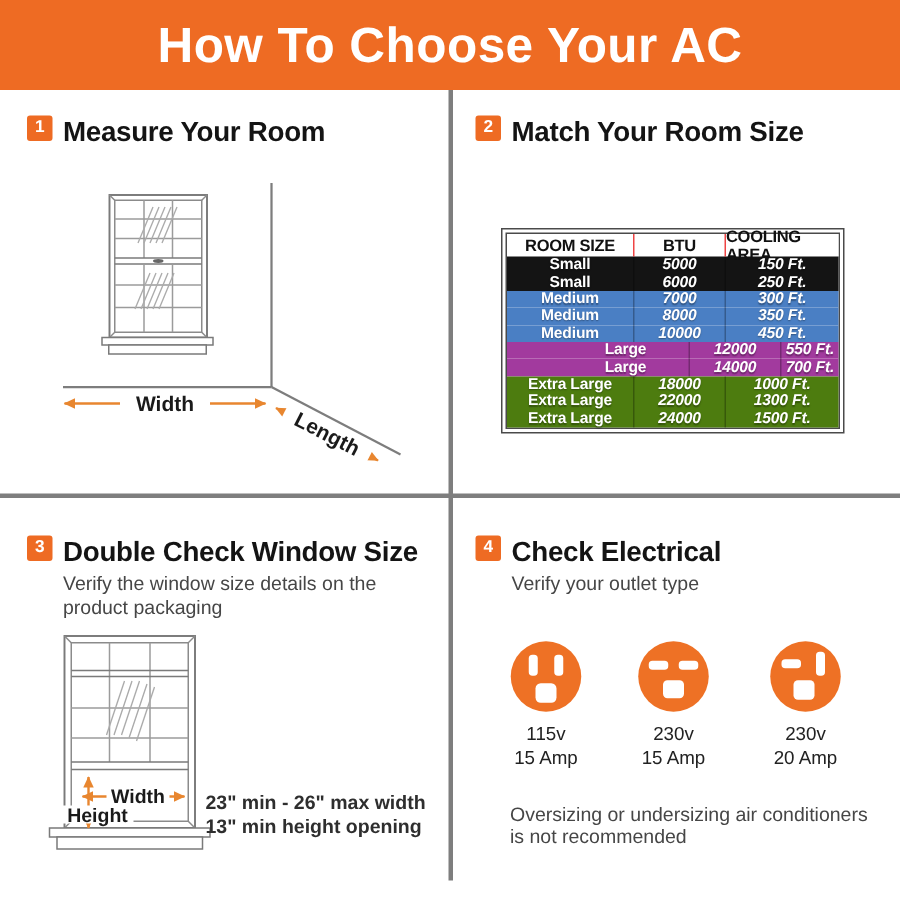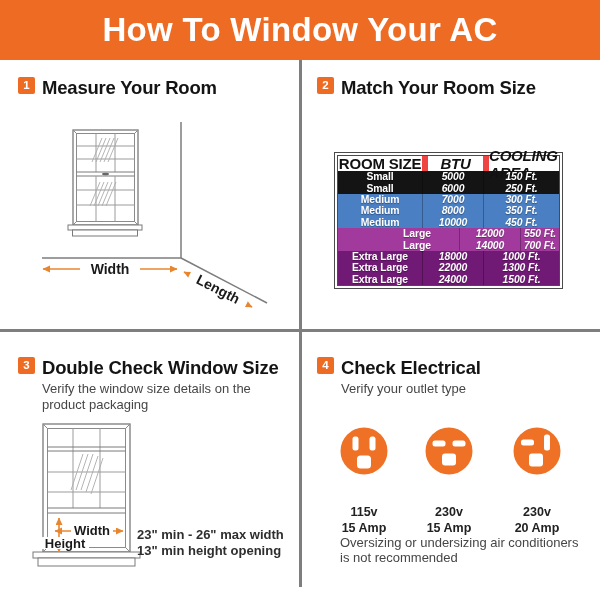--- a/index.html
+++ b/index.html
@@ -21,45 +21,45 @@
   .body{position:absolute;font-size:13px;color:#464646;line-height:15.5px;white-space:nowrap;}
   #s1sub{left:42px;top:103px;} #s2body{left:341px;top:103px;} #s3body{left:42px;top:381px;} #s4body{left:341px;top:381px;}
   
   #svg1{position:absolute;left:28px;top:122px;width:262px;height:192px;}
   #svg3{position:absolute;left:25px;top:418px;width:270px;height:160px;}
   .svglabel{font-weight:bold;fill:#1a1a1a;}
   
   #tbl{position:absolute;left:334px;top:152px;width:229px;border:1px solid #4a4a4a;background:#fff;padding:2px;box-sizing:border-box;}
   #tbl-in{border:1px solid #4a4a4a;}
   .thead{display:flex;height:15px;background:#fff;}
-  .hc{display:flex;align-items:center;justify-content:center;font-size:15px;font-weight:bold;color:#111;
+  .hc{display:flex;align-items:center;justify-content:center;font-size:11px;font-weight:bold;color:#111;
       letter-spacing:-.2px;box-sizing:border-box;}
-  .hc + .hc{border-left:6px solid #ef4444;font-style:italic;}
+  .hc + .hc{border-left:1px solid #ef4444;}
   .trow{display:flex;height:11.4px;}
   .tc{display:flex;align-items:center;justify-content:center;font-size:10.4px;font-weight:bold;color:#fff;
       text-shadow:0 1px 1px rgba(0,0,0,.35);letter-spacing:-.1px;box-sizing:border-box;}
   .tc + .tc{border-left:1px solid rgba(0,0,0,.28);font-style:italic;}
   .c1{width:84px;} .c2{width:61px;} .c3{flex:1;}
-  .g-black{background:#141414;} .g-blue{background:#4A7FC4;} .g-purple{background:#A23A9E;padding-left:37px;} .g-green{background:#701a75;}
+  .g-black{background:#141414;} .g-blue{background:#4A7FC4;} .g-purple{background:#A23A9E;padding-left:37px;} .g-green{background:#4d7c0f;}
   
   #specs{position:absolute;left:137px;top:527px;font-size:13px;font-weight:bold;color:#2e2e2e;line-height:16px;white-space:nowrap;}
   
   .outlet{position:absolute;width:56px;height:56px;top:423px;}
   #o1{left:336px;} #o2{left:421px;} #o3{left:509px;}
-  .olabel{position:absolute;top:481px;width:80px;text-align:center;font-size:12.5px;font-weight:bold;color:#222;line-height:16px;margin-top:23px;}
+  .olabel{position:absolute;top:481px;width:80px;text-align:center;font-size:12.5px;font-weight:normal;color:#222;line-height:16px;}
   #l1{left:324px;} #l2{left:409px;} #l3{left:497px;}
   #note{position:absolute;left:340px;top:535px;font-size:13px;color:#464646;line-height:15px;white-space:nowrap;}
 </style>
 </head>
 <body>
 
 <div id="canvas">
 
   <div id="hdr">
-    <div id="title">How To Window Your AC</div>
+    <div id="title">How To Choose Your AC</div>
   </div>
 
   <div id="vdiv"></div>
   <div id="hdiv"></div>
 
   <div class="badge" id="b1">1</div>
   <div class="h2" id="t1">Measure Your Room</div>
 
   <svg id="svg1" viewBox="0 0 262 192">
     <defs>

